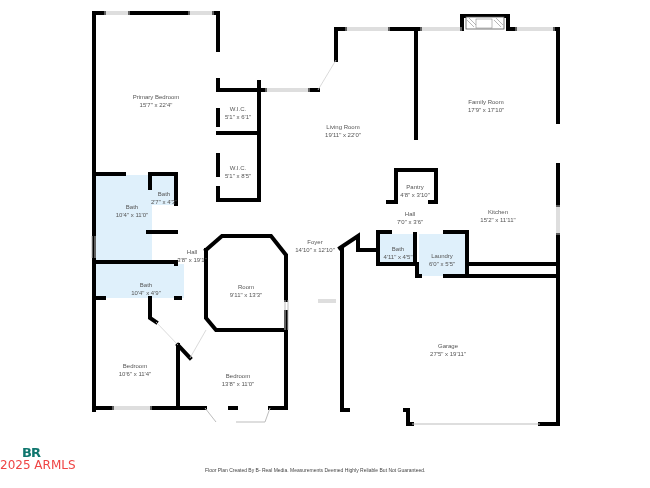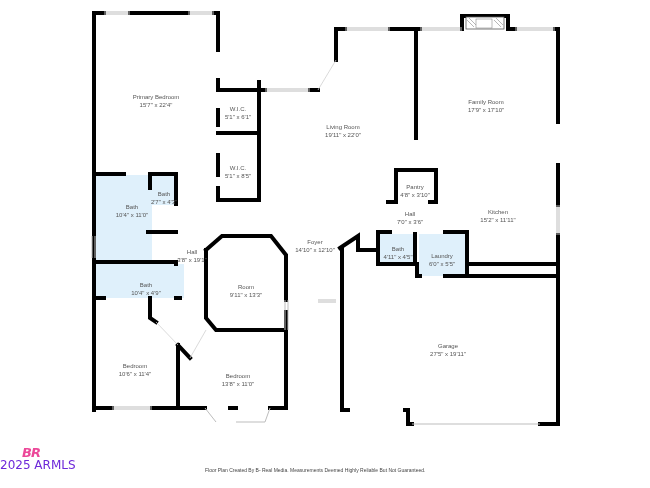--- a/index.html
+++ b/index.html
@@ -1,22 +1,22 @@
 <!DOCTYPE html>
 <html><head>
 <meta charset="utf-8">
 <style>
   html, body { margin: 0; padding: 0; background: #ffffff; }
   body { width: 650px; height: 488px; position: relative; overflow: hidden; font-family: "Liberation Sans", sans-serif; }
   #plan { position: absolute; left: 0; top: 0; width: 650px; height: 488px; }
   .room-label { position: absolute; text-align: center; color: #555555; font-size: 6px; line-height: 7.5px; transform: translate(-50%, -50%); white-space: nowrap; }
   .room-label .name { display: block; }
   .room-label .dims { display: block; }
-  .logo { position: absolute; left: 22px; top: 445px; font-family: "DejaVu Sans", sans-serif; font-weight: bold; font-size: 13px; color: #ec4899; letter-spacing: -1px; font-style: italic; }
-  .mls { position: absolute; left: 0px; top: 458px; font-family: "DejaVu Sans", sans-serif; font-size: 12px; color: #6d28d9; letter-spacing: 0px; }
+  .logo { position: absolute; left: 22px; top: 445px; font-family: "DejaVu Sans", sans-serif; font-weight: bold; font-size: 13px; color: #0f766e; letter-spacing: -1px; }
+  .mls { position: absolute; left: 0px; top: 458px; font-family: "DejaVu Sans", sans-serif; font-size: 12px; color: #ef4444; letter-spacing: 0px; }
   .disclaimer { position: absolute; left: 205px; top: 467px; font-size: 5px; color: #444444; white-space: nowrap; }
 </style>
 </head>
 <body>
 
 <svg id="plan" viewBox="0 0 650 488" xmlns="http://www.w3.org/2000/svg">
 
   <g fill="#dff0fb">
     <rect x="96" y="175" width="56" height="86"></rect>
     <rect x="152" y="175" width="24" height="30"></rect>

